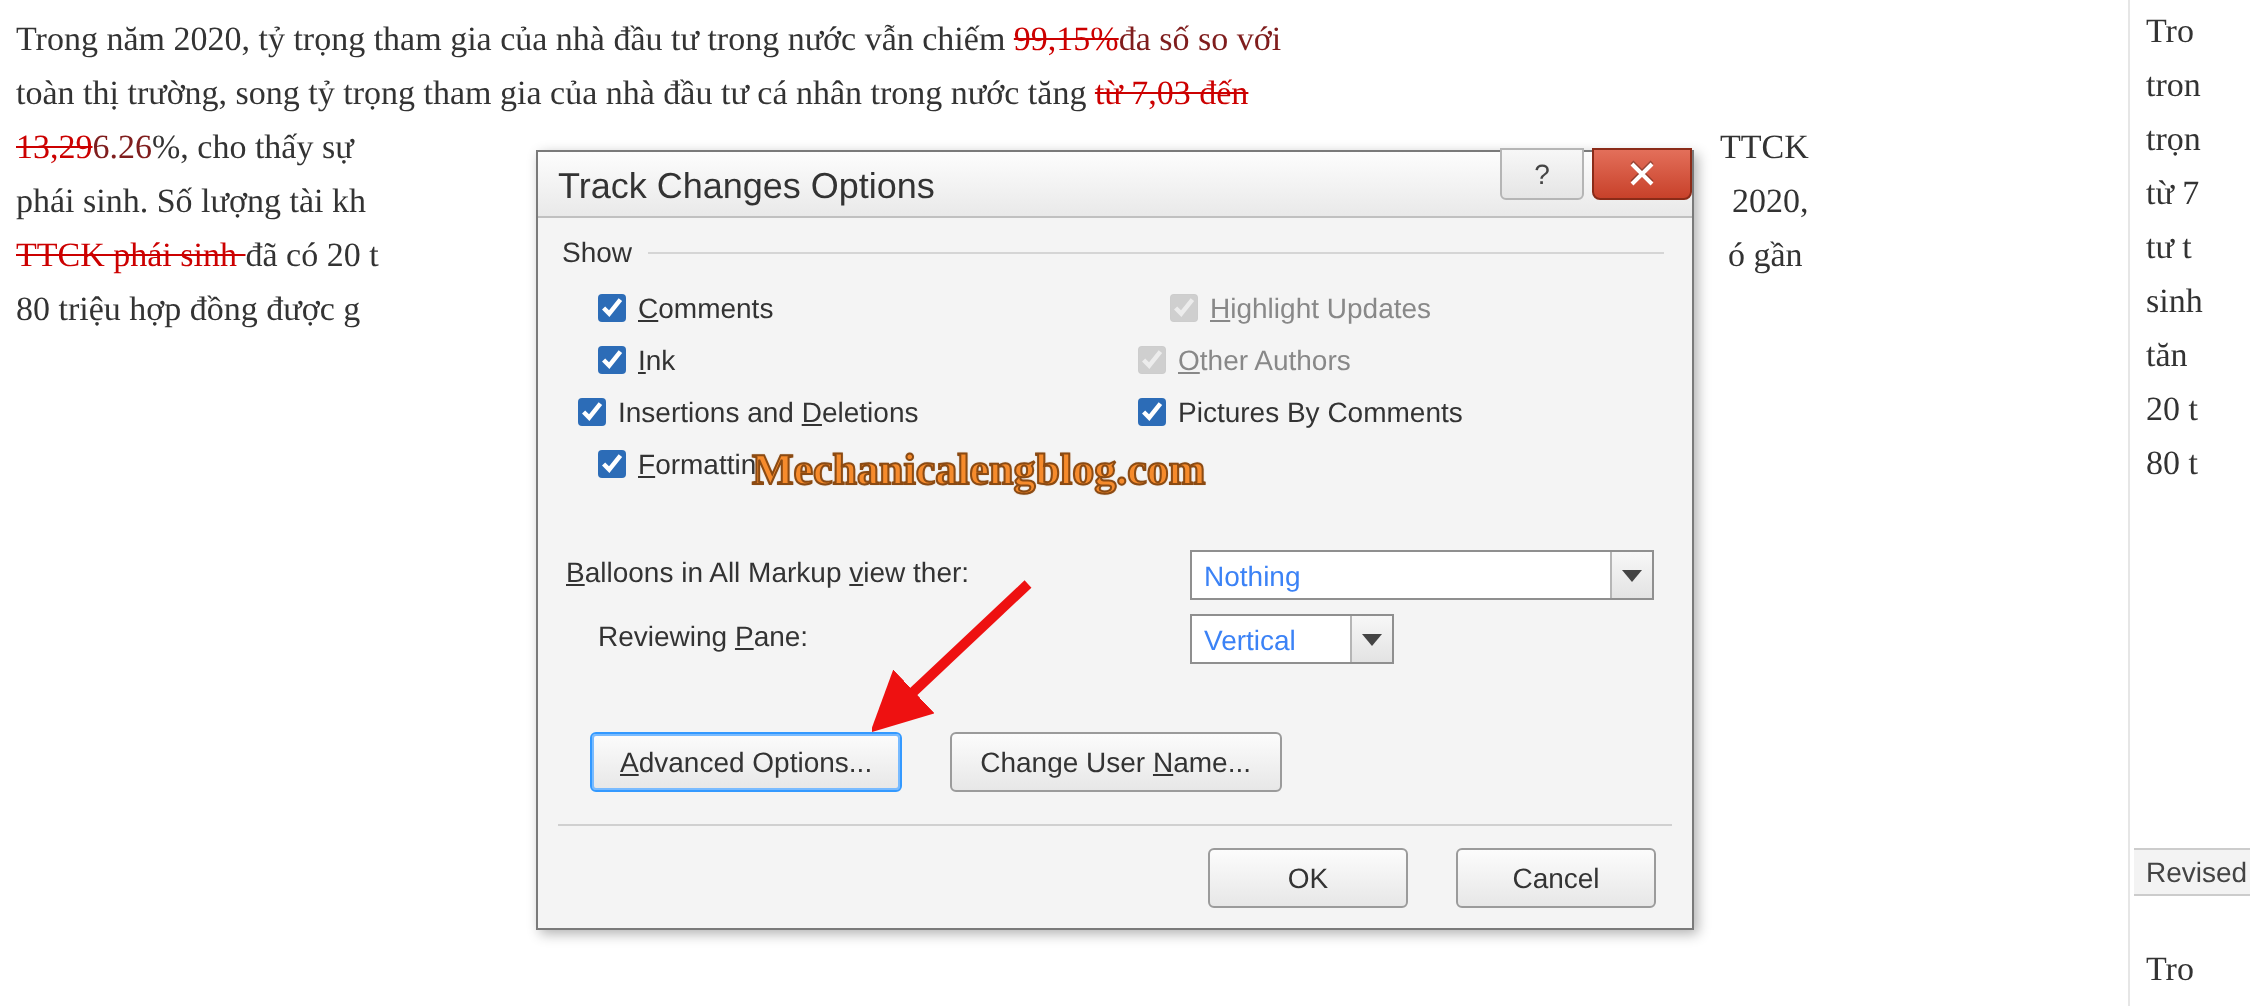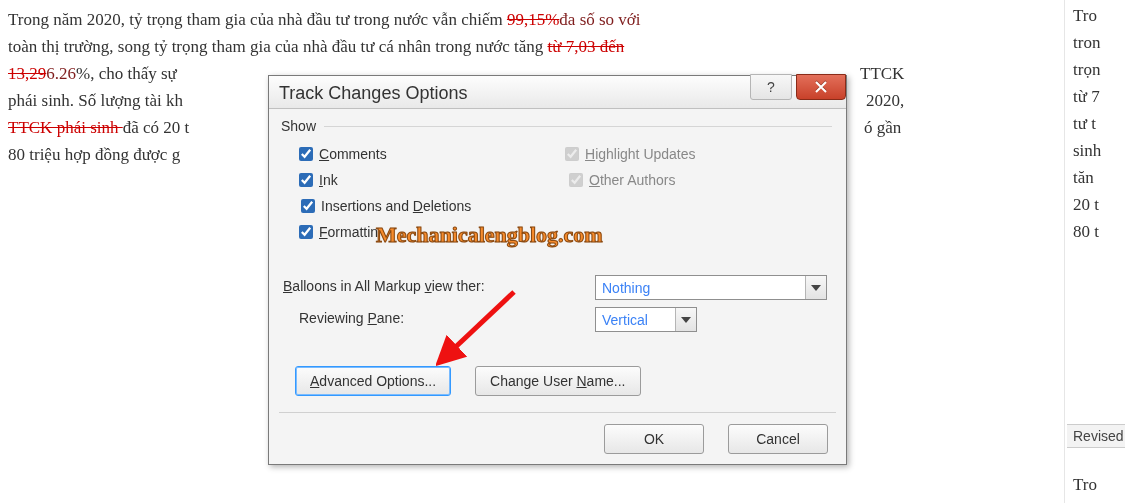--- a/index.html
+++ b/index.html
@@ -102,36 +102,40 @@
     <div class="grp-line"></div>
 
     <label class="chk" style="left:30px;top:70px;">
       <input type="checkbox" checked="" style="">
       <span><span class="ul">C</span><span>omments</span></span>
     </label>
     <label class="chk" style="left:30px;top:96px;">
       <input type="checkbox" checked="" style="">
       <span><span class="ul">I</span><span>nk</span></span>
     </label>
-    <label class="chk" style="left:32px;top:122px;">
+    <label class="chk" style="left:20px;top:122px;">
       <input type="checkbox" checked="" style="">
       <span><span>Insertions and </span><span class="ul">D</span><span>eletions</span></span>
     </label>
     <label class="chk" style="left:30px;top:148px;">
       <input type="checkbox" checked="" style="">
       <span><span class="ul">F</span><span>ormattin</span></span>
     </label>
 
-    <label class="chk disabled" style="left:284px;top:70px;padding-left:12px;">
+    <label class="chk disabled" style="left:304px;top:70px;padding-left:12px;">
       <input type="checkbox" checked="" disabled="" style="">
       <span><span class="ul">H</span><span>ighlight Updates</span></span>
     </label>
     <label class="chk disabled" style="left:300px;top:96px;">
       <input type="checkbox" checked="" disabled="" style="">
       <span><span class="ul">O</span><span>ther Authors</span></span>
+    </label>
+    <label class="chk" style="left:300px;top:122px;">
+      <input type="checkbox" checked="" style="">
+      <span>Pictures By Comments</span>
     </label>
 
     <span class="row-label" style="left:14px;top:202px;">
       <span class="ul">B</span><span>alloons in All Markup </span><span class="ul">v</span><span>iew ther:</span>
     </span>
     <div class="combo" style="left:326px;top:199px;width:230px;">
       <span class="val">Nothing</span>
       <span class="arrow">
         <svg width="10" height="6" viewBox="0 0 10 6">
             <path d="M0 0 L5 6 L10 0 Z" fill="#444"></path>

